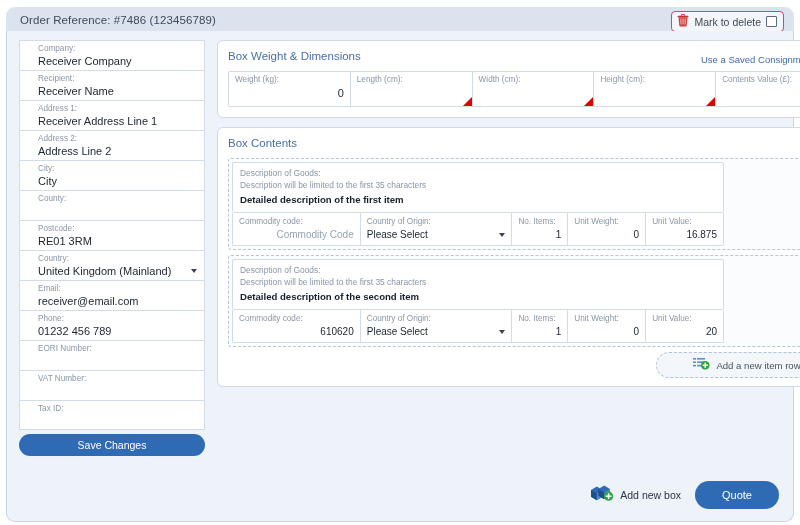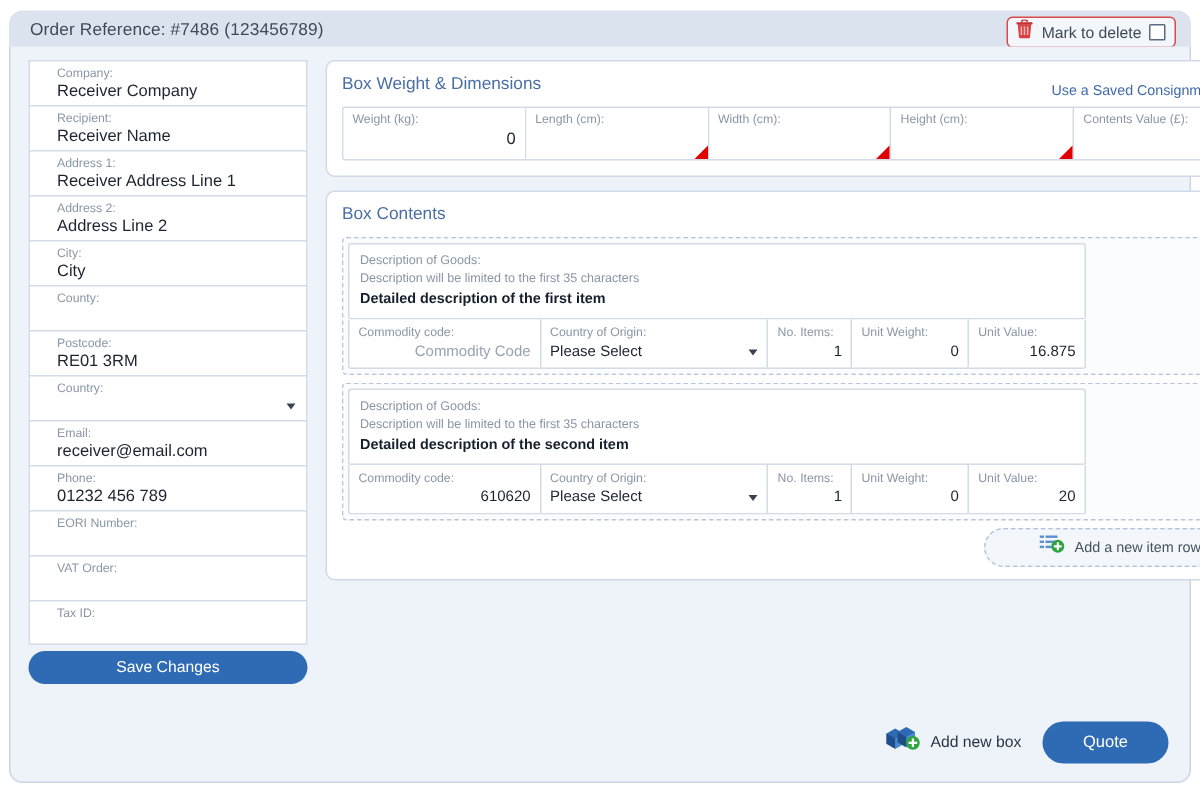--- a/index.html
+++ b/index.html
@@ -280,36 +280,37 @@
       <div class="field">
         <span class="field-label">County:</span>
         <span class="field-value"></span>
       </div>
       <div class="field">
         <span class="field-label">Postcode:</span>
         <span class="field-value">RE01 3RM</span>
       </div>
       <div class="field">
         <span class="field-label">Country:</span>
+        <span class="field-value">United Kingdom (Mainland)</span>
         <span class="caret"></span>
       </div>
       <div class="field">
         <span class="field-label">Email:</span>
         <span class="field-value">receiver@email.com</span>
       </div>
       <div class="field">
         <span class="field-label">Phone:</span>
         <span class="field-value">01232 456 789</span>
       </div>
       <div class="field">
         <span class="field-label">EORI Number:</span>
         <span class="field-value"></span>
       </div>
       <div class="field">
-        <span class="field-label">VAT Order:</span>
+        <span class="field-label">VAT Number:</span>
         <span class="field-value"></span>
       </div>
       <div class="field">
         <span class="field-label">Tax ID:</span>
         <span class="field-value"></span>
       </div>
 
       <button class="save-btn">Save Changes</button>
     </div>
 

